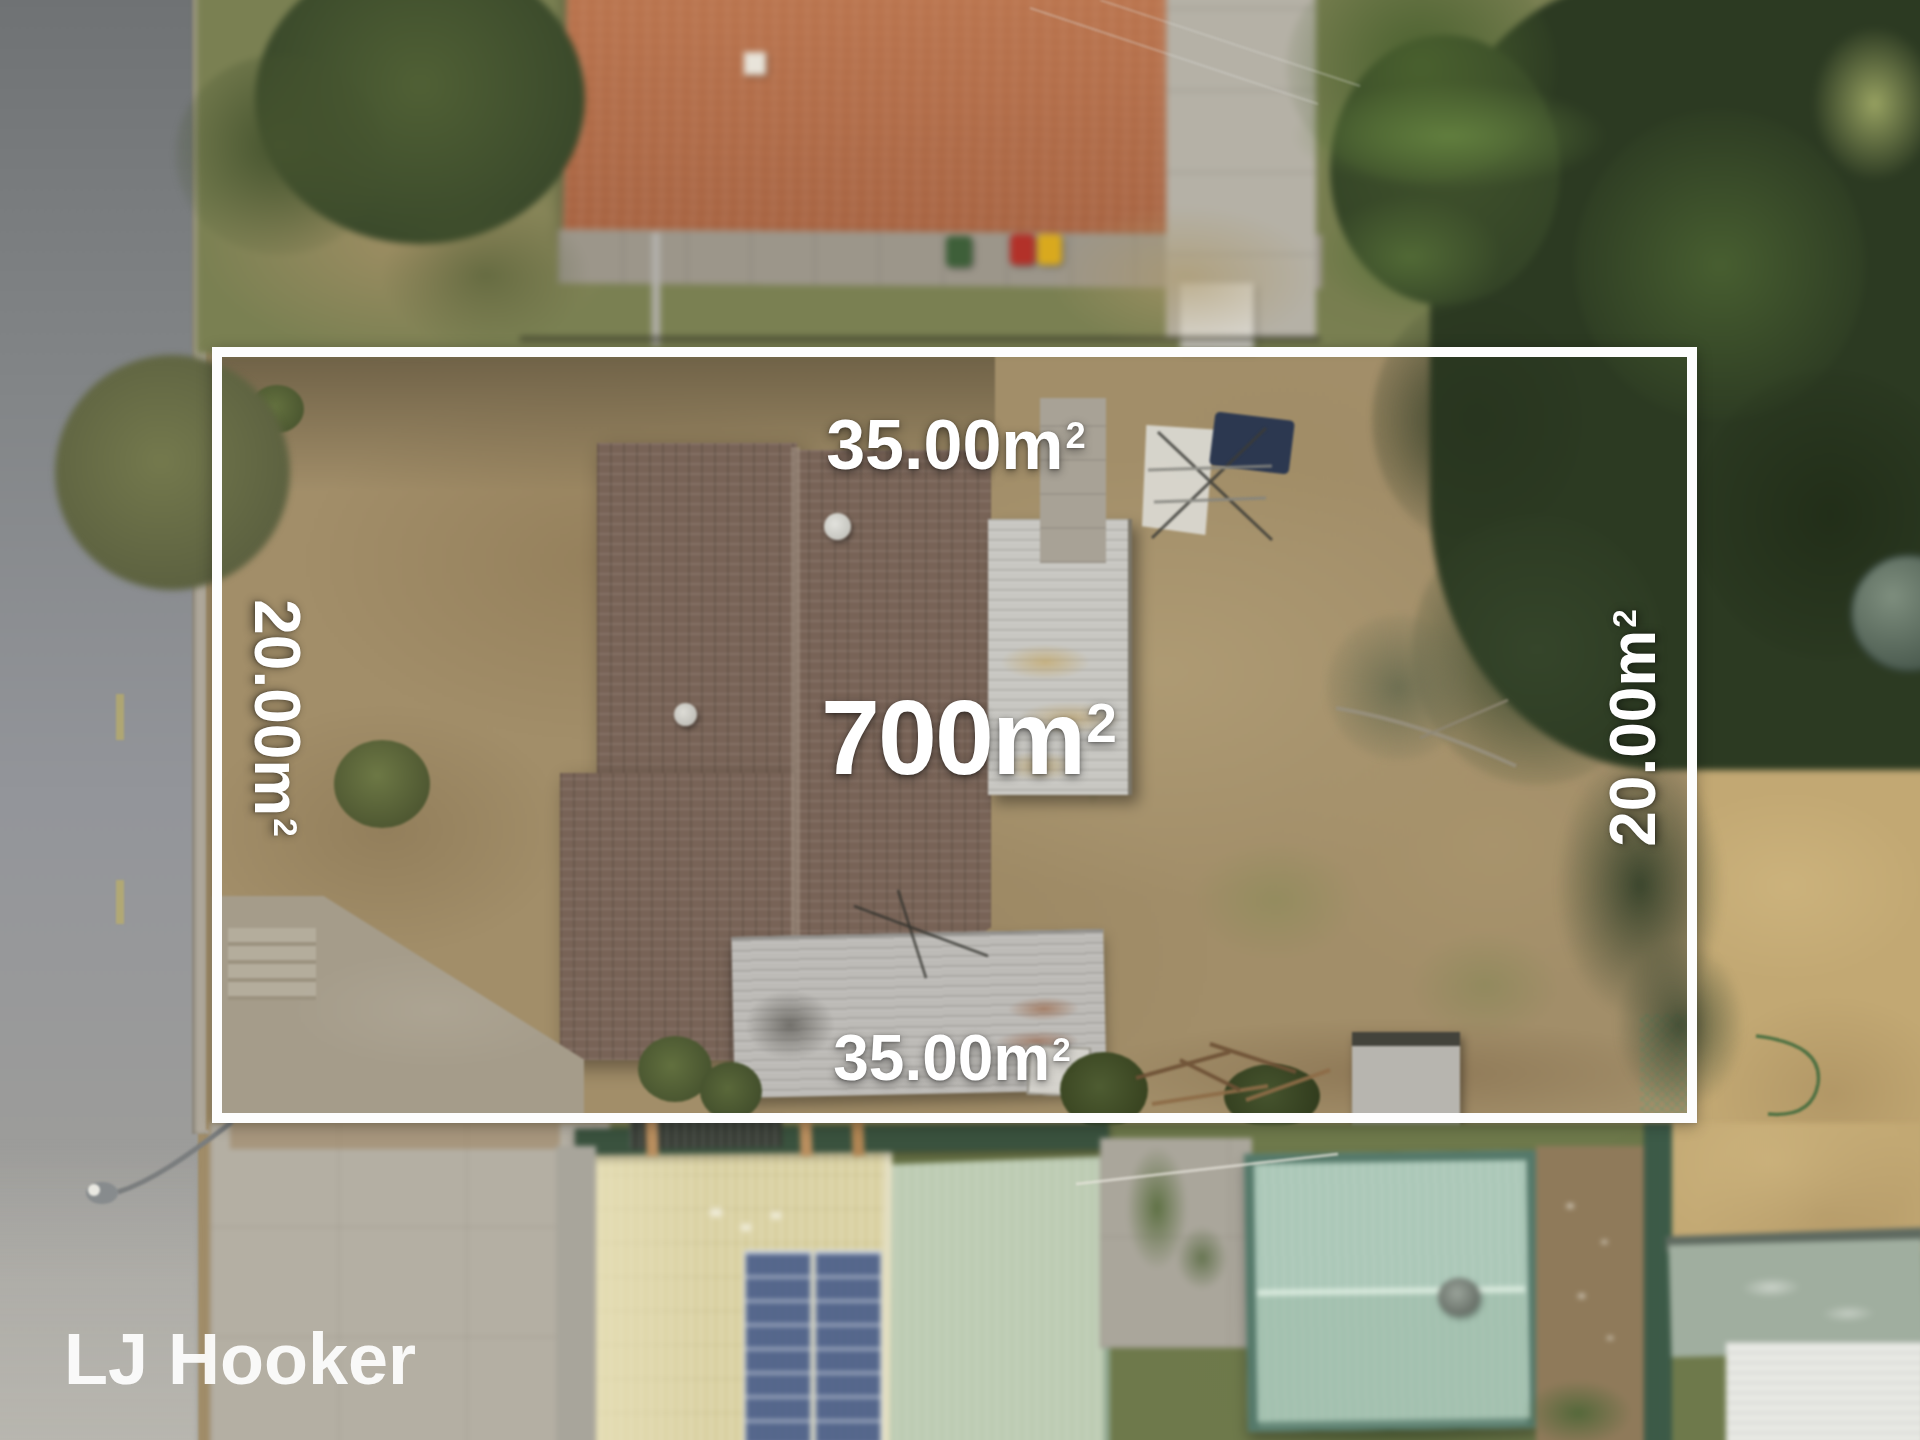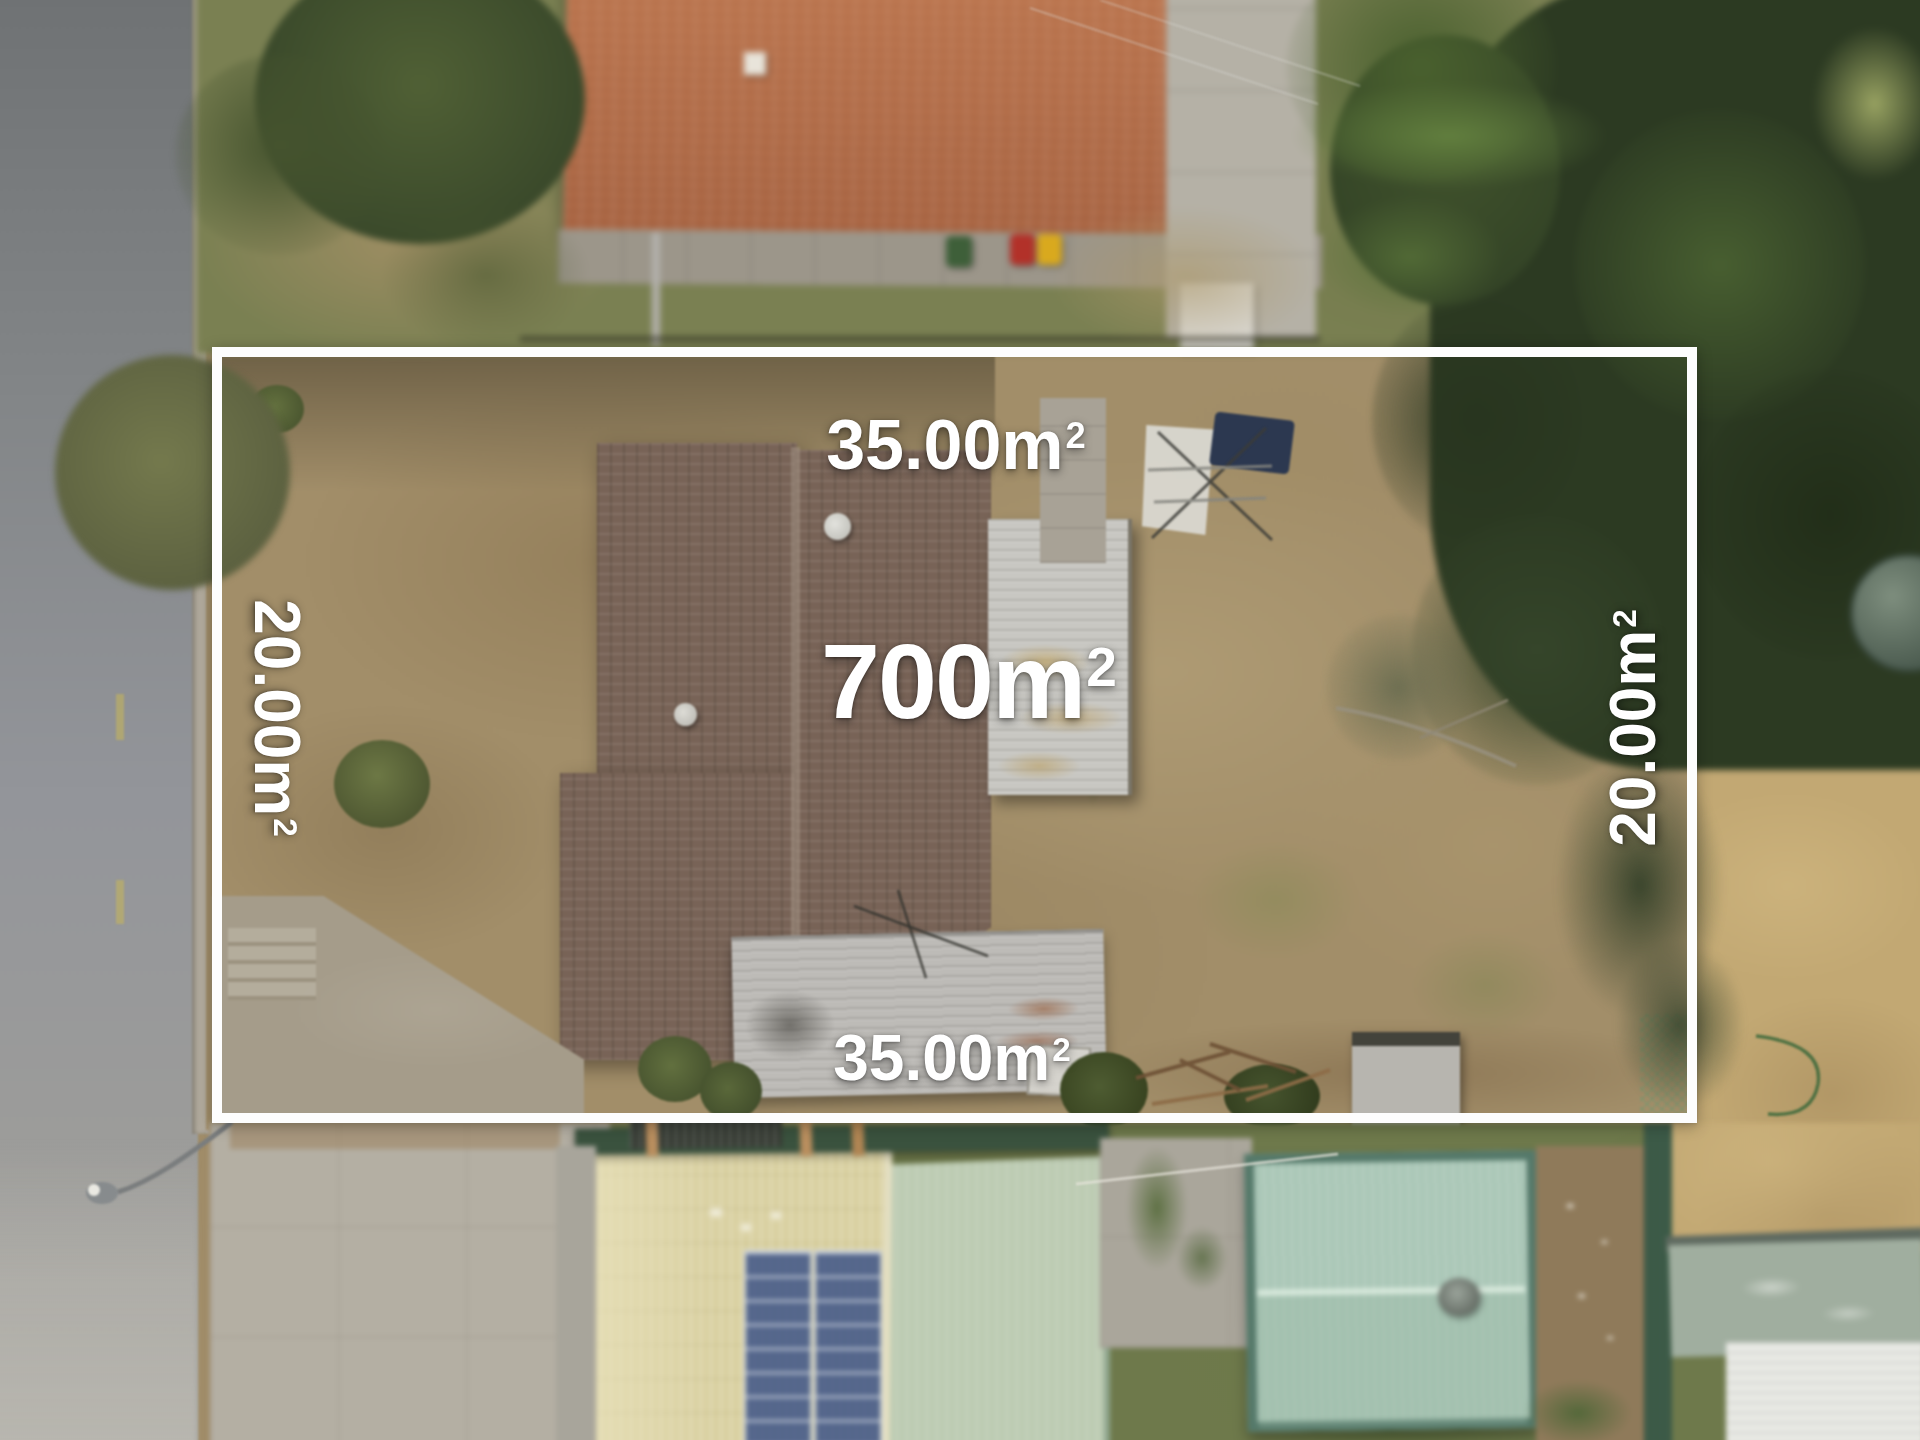--- a/index.html
+++ b/index.html
@@ -232,17 +232,18 @@
   </div>
   <div class="label" style="left:952px;top:1058px;font-size:64px;">
     <span>35.00m</span><span class="sup">2</span>
   </div>
   <div class="label" style="left:277px;top:718px;font-size:64px;transform:translate(-50%,-50%) rotate(90deg);">
     <span>20.00m</span><span class="sup">2</span>
   </div>
   <div class="label" style="left:1633px;top:728px;font-size:64px;transform:translate(-50%,-50%) rotate(-90deg);">
     <span>20.00m</span><span class="sup">2</span>
   </div>
-  <div class="label" style="left:968px;top:681px;font-size:106px;letter-spacing:-2px;">
+  <div class="label" style="left:968px;top:737px;font-size:106px;letter-spacing:-2px;">
     <span>700m</span><span class="sup">2</span>
   </div>
 
+  <div class="logo">LJ Hooker</div>
 </div>
 
 </body></html>

